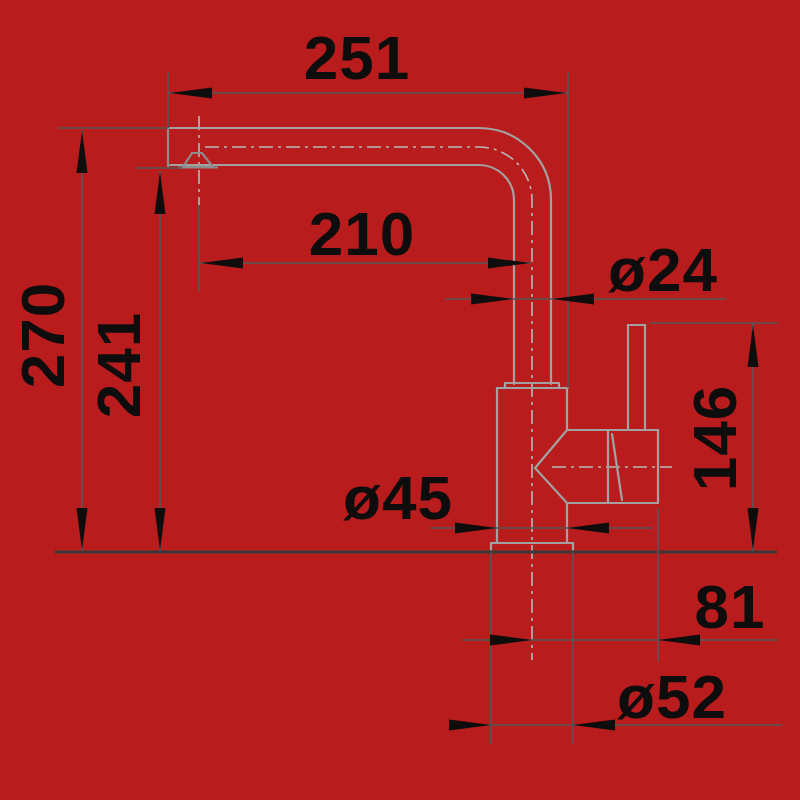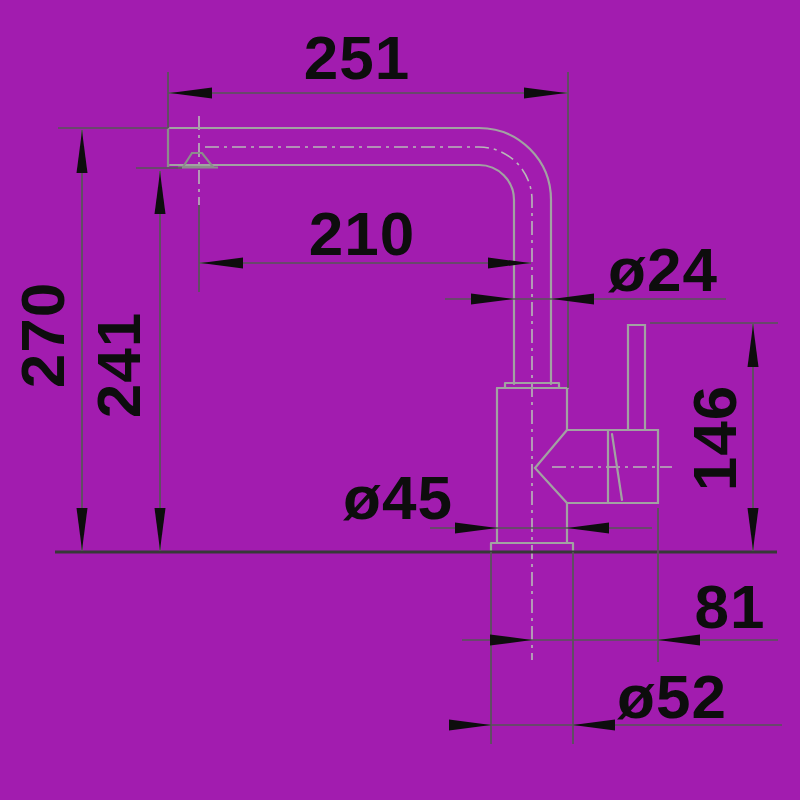--- a/index.html
+++ b/index.html
@@ -1,17 +1,17 @@
 <!DOCTYPE html>
 <html><head>
 <meta charset="utf-8">
 <style>
   html,body{margin:0;padding:0;background:#ffffff;}
   .canvas{
-    position:relative;width:800px;height:800px;background:#a21caf;overflow:hidden;
+    position:relative;width:800px;height:800px;background:#b91c1c;overflow:hidden;
     font-family:"Liberation Sans", sans-serif;
   }
   svg text{
     font-family:"Liberation Sans","DejaVu Sans",sans-serif;
     font-weight:bold;
     font-size:62px;
     fill:#0d0d0d;
     letter-spacing:1px;
   }
   .obj{stroke:#a2a2a2;stroke-width:2.2;fill:none;stroke-linecap:round;}

